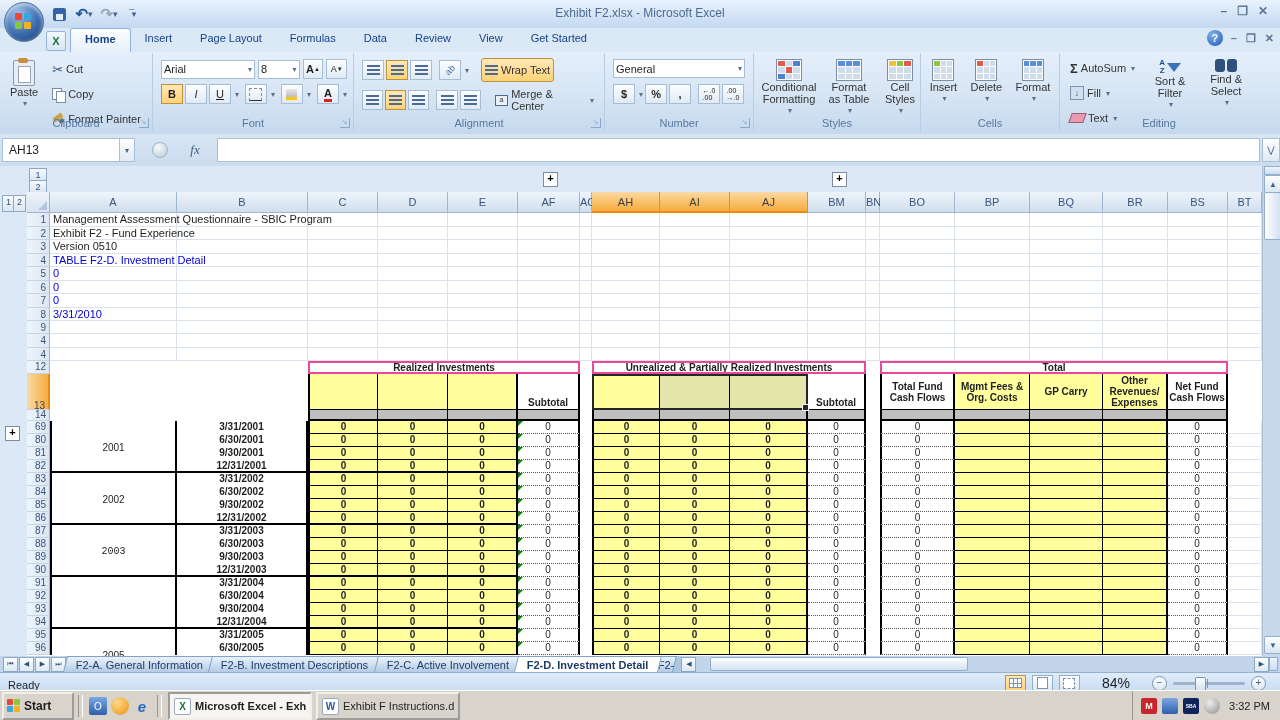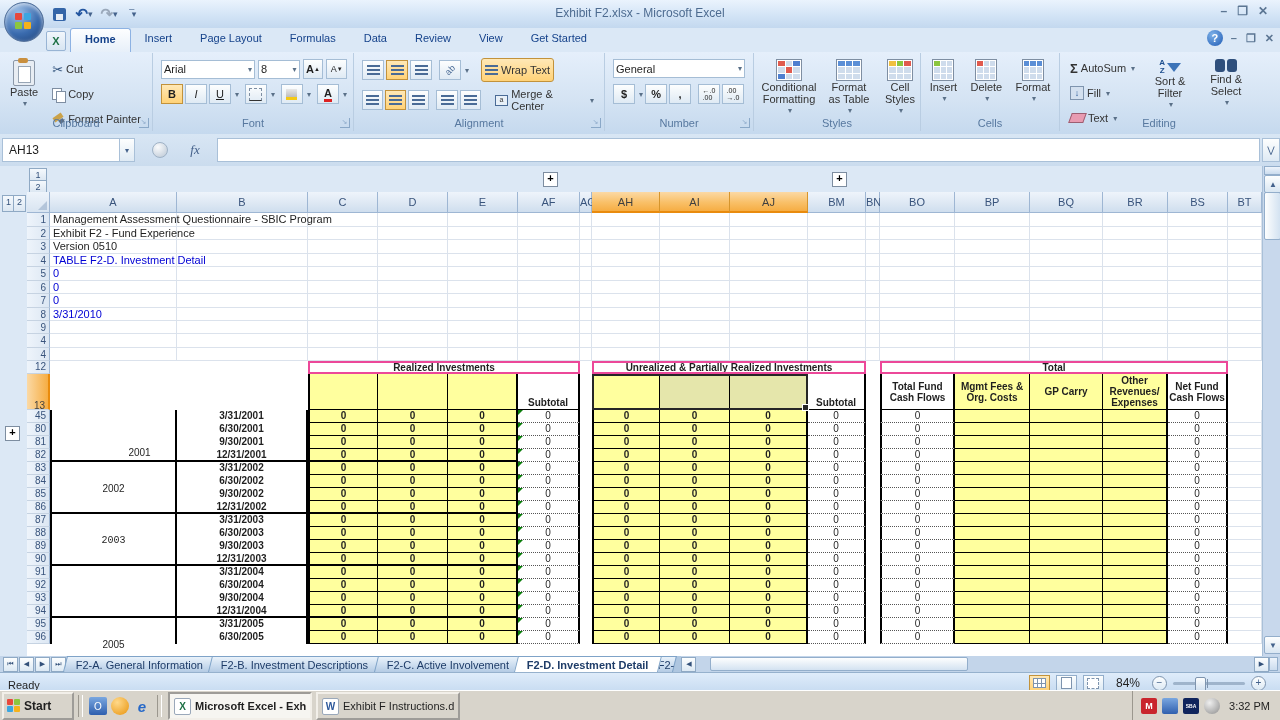--- a/index.html
+++ b/index.html
@@ -207,21 +207,21 @@
   #statusbar{left:0;top:672px;width:1280px;height:18px;background:linear-gradient(#dfecfa,#c8dcf1);
      border-top:1px solid #96b1cd;display:flex;align-items:flex-end}
   #ready{margin-left:8px;color:#1f1f1f}
   #sb-right{position:absolute;right:14px;display:flex;align-items:center;gap:6px}
   .viewb{width:19px;height:14px;border:1px solid #93aecb;background:linear-gradient(#fdfefe,#dce9f4);
      display:flex;align-items:center;justify-content:center}
   .viewb.on{background:linear-gradient(#ffe8b6,#ffd278);border-color:#c2923b}
   .vgl{width:11px;height:8px;background:linear-gradient(#fff,#fff) padding-box,#7e94ae;border:1px solid #7e94ae;
      display:grid;grid-template-columns:1fr 1fr 1fr;gap:1px;background:#7e94ae}
   .vgl i{background:#fff}
-  #zoomlabel{font-size:12px;color:#1f1f1f;margin:0 6px}
+  #zoomlabel{font-size:14px;color:#1f1f1f;margin:0 16px}
   .zbtn{width:13px;height:13px;border-radius:50%;border:1px solid #7e94ae;background:linear-gradient(#fdfefe,#dce9f4);
      color:#44628c;font-size:10px;line-height:11px;text-align:center}
   #ztrack{width:72px;height:3px;background:#9fb4cb;border-radius:2px;position:relative}
   #ztick{position:absolute;left:34px;top:-3px;width:1px;height:9px;background:#7e94ae}
   #zhandle{position:absolute;left:22px;top:-5px;width:9px;height:13px;background:linear-gradient(#fdfefe,#cfdfef);
      border:1px solid #7e94ae;border-radius:2px}
 
   
   #taskbar{left:0;top:690px;width:1280px;height:30px;background:#d8d4cb;border-top:1px solid #fff;display:flex;align-items:center}
   #startbtn{margin-left:2px;width:62px;height:24px;background:#d8d4cb;border:2px outset #f2efe9;
@@ -917,24 +917,45 @@
       <div class="cell subhdr cw-BM">Subtotal</div>
       <div class="cell gap cw-BN"></div>
       <div class="cell tothdr start cw-BO">Total Fund Cash Flows</div>
       <div class="cell tothdr y thin cw-BP">Mgmt Fees &amp; Org. Costs</div>
       <div class="cell tothdr y thin cw-BQ">GP Carry</div>
       <div class="cell tothdr y cw-BR">Other Revenues/ Expenses</div>
       <div class="cell tothdr cw-BS">Net Fund Cash Flows</div>
       <div class="cell gl cw-BT trow"></div>
     </div>
 
+    <div class="grow r14">
+      <div class="cell rh" style="line-height:9px">14</div>
+      <div class="cell gl cw-A trow"></div>
+      <div class="cell gl cw-B trow"></div>
+      <div class="cell g14 bl2 br1 cw-C"></div>
+      <div class="cell g14 br1 cw-D"></div>
+      <div class="cell g14 br2 cw-E"></div>
+      <div class="cell g14 br2 cw-AF"></div>
+      <div class="cell gap cw-AG"></div>
+      <div class="cell g14 bl2 br1 cw-AH"></div>
+      <div class="cell g14 br1 cw-AI"></div>
+      <div class="cell g14 br2 cw-AJ"></div>
+      <div class="cell g14 br2 cw-BM"></div>
+      <div class="cell gap cw-BN"></div>
+      <div class="cell g14 bl2 br2 cw-BO"></div>
+      <div class="cell g14 br1 cw-BP"></div>
+      <div class="cell g14 br1 cw-BQ"></div>
+      <div class="cell g14 br2 cw-BR"></div>
+      <div class="cell g14 br2 cw-BS"></div>
+      <div class="cell gl cw-BT trow"></div>
+    </div>
 
     <div id="data-rows" style="position:relative">
         <div class="grow drow">
-          <div class="cell rh">45</div>
+          <div class="cell rh">69</div>
           <div class="cell ca cw-A"></div>
           <div class="cell cb cw-B">3/31/2001</div>
           <div class="cell ylw cw-C start">0</div>
           <div class="cell ylw cw-D">0</div>
           <div class="cell ylw cw-E thick">0</div>
           <div class="cell sub cw-AF">0<div class="gtri"></div></div>
           <div class="cell gap cw-AG"></div>
           <div class="cell ylw cw-AH start">0</div>
           <div class="cell ylw cw-AI">0</div>
           <div class="cell ylw cw-AJ thick">0</div>
@@ -1297,21 +1318,21 @@
           <div class="cell ylw cw-AJ thick">0</div>
           <div class="cell sub cw-BM">0</div>
           <div class="cell gap cw-BN"></div>
           <div class="cell sub start cw-BO">0</div>
           <div class="cell ylw2 cw-BP"></div>
           <div class="cell ylw2 cw-BQ"></div>
           <div class="cell ylw2 cw-BR thick"></div>
           <div class="cell sub cw-BS">0</div>
           <div class="cell plain cw-BT"></div>
         </div>
-        <div class="year-ov" style="top: 16px; height: 52px; padding-left: 26px;">2001</div>
+        <div class="year-ov" style="top: 0px; height: 52px;">2001</div>
         <div class="year-ov" style="top: 52px; height: 52px;">2002</div>
         <div class="year-ov" style="top: 104px; height: 52px; font-family: Liberation Mono, monospace;">2003</div>
         <div class="year-ov" style="top: 208px; height: 52px;">2005</div>
       </div>
     <div id="sel-range">
       <div id="fill-handle"></div>
     </div>
   </div>
 </div>
 

